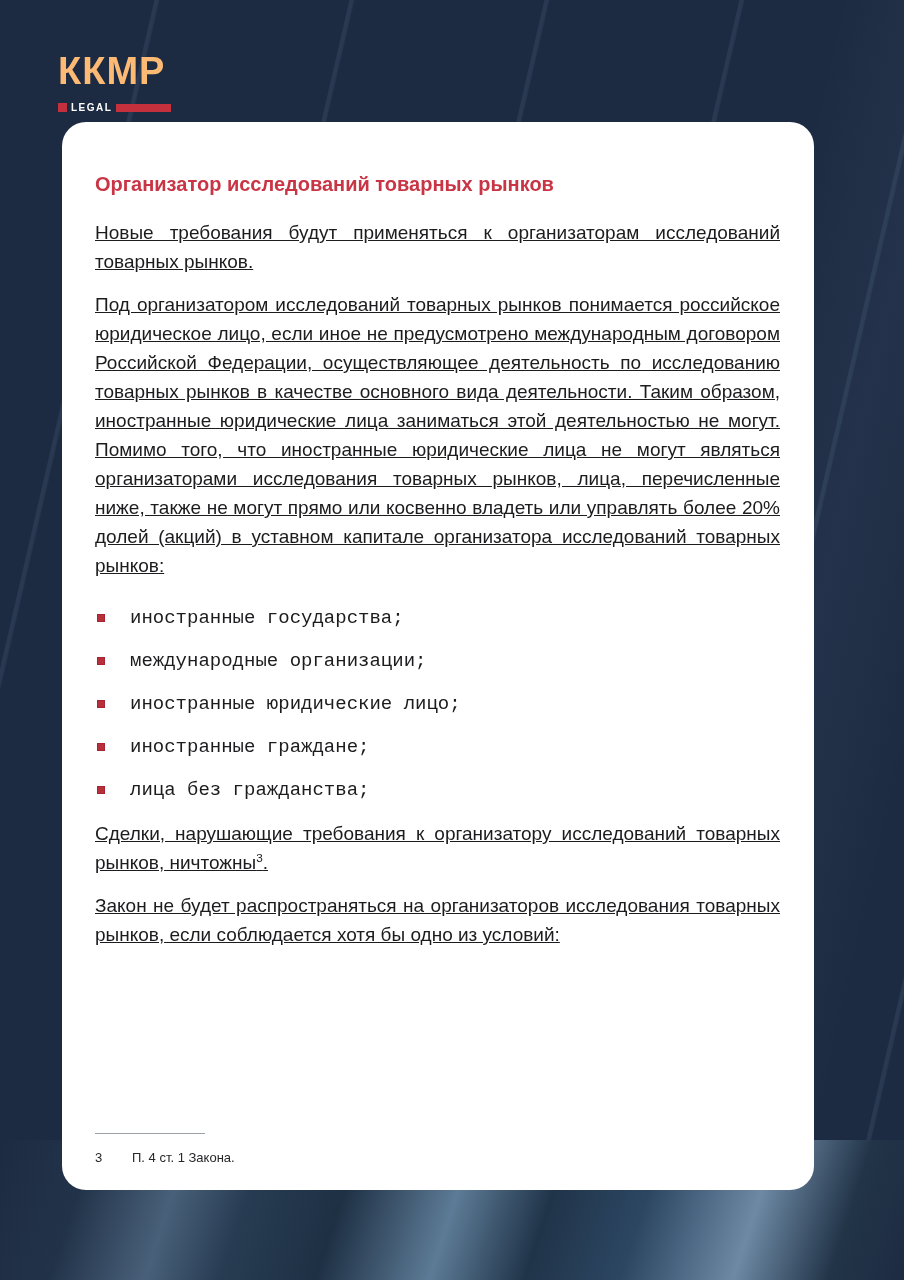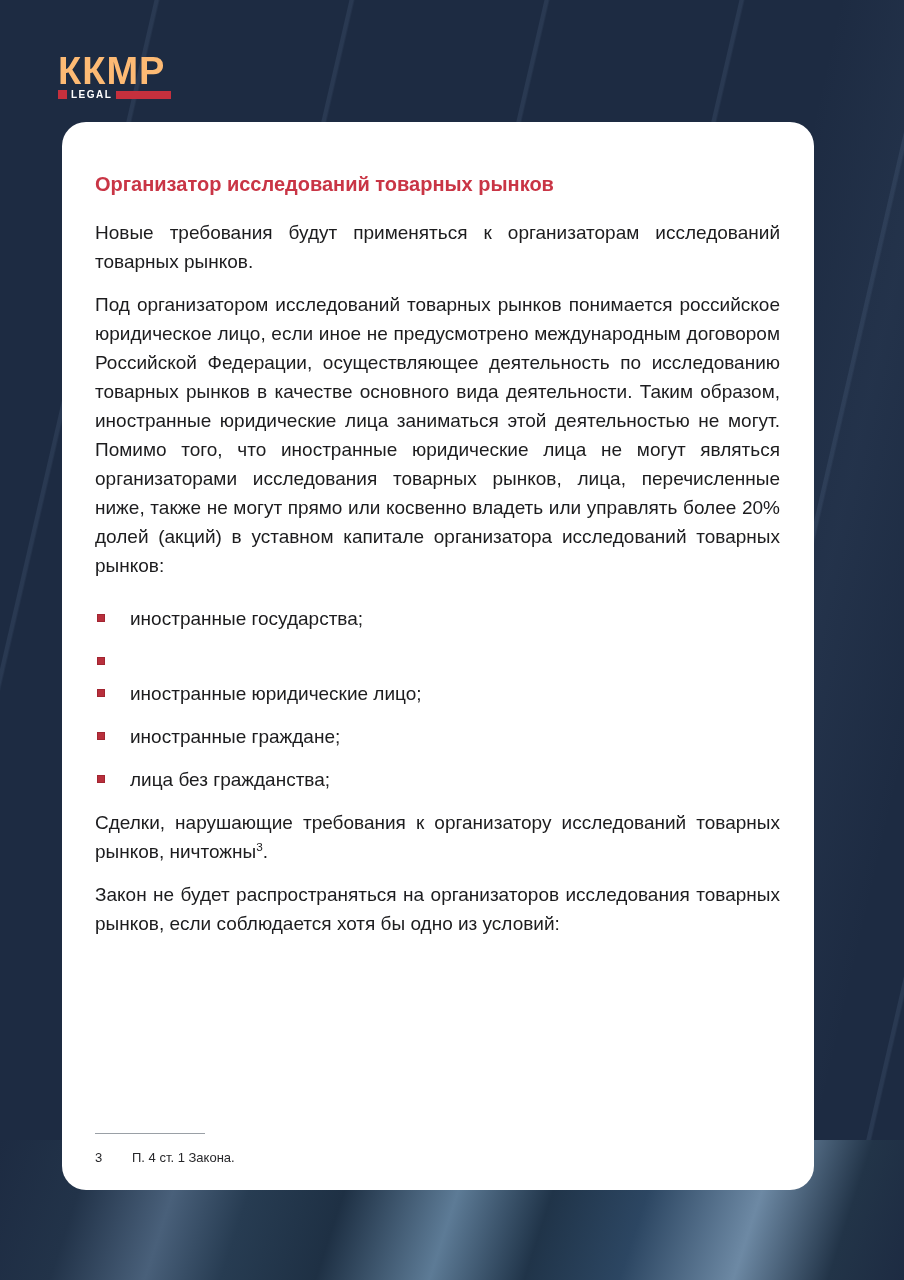--- a/index.html
+++ b/index.html
@@ -43,21 +43,21 @@
     width: 120px;
   }
   .logo-wordmark {
     color: #fdba74;
     font-size: 38px;
     font-weight: 700;
     letter-spacing: 1px;
     line-height: 1;
   }
   .logo-subrow {
-    margin-top: 0;
+    margin-top: 13px;
     display: flex;
     align-items: center;
     gap: 4px;
     height: 9px;
   }
   .logo-square {
     width: 9px; height: 9px;
     background: #c5303d;
     flex: 0 0 auto;
   }
@@ -93,31 +93,33 @@
   .card h1 {
     margin: 0 0 22px 0;
     font-size: 20px;
     line-height: 24px;
     font-weight: 700;
     color: #c93545;
   }
   .card p {
     margin: 0 0 14px 0;
     text-align: justify;
+    text-decoration: underline;
   }
   .card sup {
     font-size: 62%;
     line-height: 0;
   }
 
   
   ul.restricted-list {
     list-style: none;
     margin: 24px 0 14px 0;
     padding: 0;
+    font-family: Liberation Mono, monospace;
   }
   ul.restricted-list li {
     display: flex;
     align-items: flex-start;
     margin: 0 0 14px 0;
   }
   .bullet-square {
     flex: 0 0 auto;
     width: 8px; height: 8px;
     margin: 10px 0 0 2px;
@@ -177,20 +179,21 @@
 
   <p>Под организатором исследований товарных рынков понимается российское юридическое лицо, если иное не предусмотрено международным договором Российской Федерации, осуществляющее деятельность по исследованию товарных рынков в качестве основного вида деятельности. Таким образом, иностранные юридические лица заниматься этой деятельностью не могут. Помимо того, что иностранные юридические лица не могут являться организаторами исследования товарных рынков, лица, перечисленные ниже, также не могут прямо или косвенно владеть или управлять более 20% долей (акций) в уставном капитале организатора исследований товарных рынков:</p>
 
   <ul class="restricted-list">
     <li>
       <span class="bullet-square"></span>
       <span class="li-text">иностранные государства;</span>
     </li>
     <li>
       <span class="bullet-square"></span>
+      <span class="li-text">международные организации;</span>
     </li>
     <li>
       <span class="bullet-square"></span>
       <span class="li-text">иностранные юридические лицо;</span>
     </li>
     <li>
       <span class="bullet-square"></span>
       <span class="li-text">иностранные граждане;</span>
     </li>
     <li>

